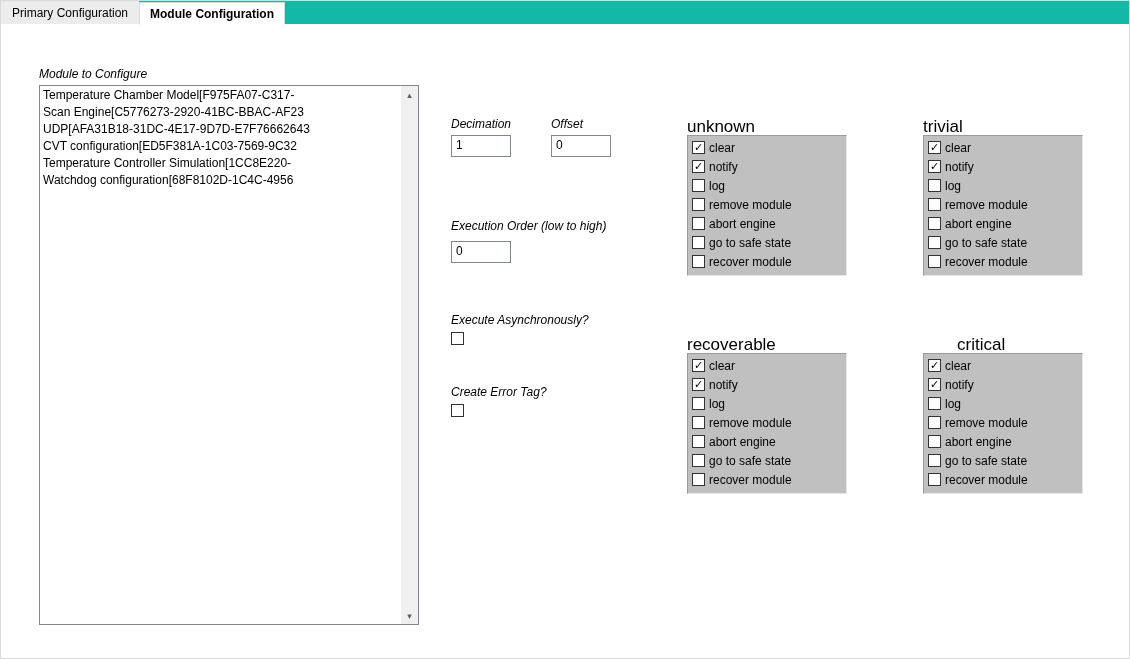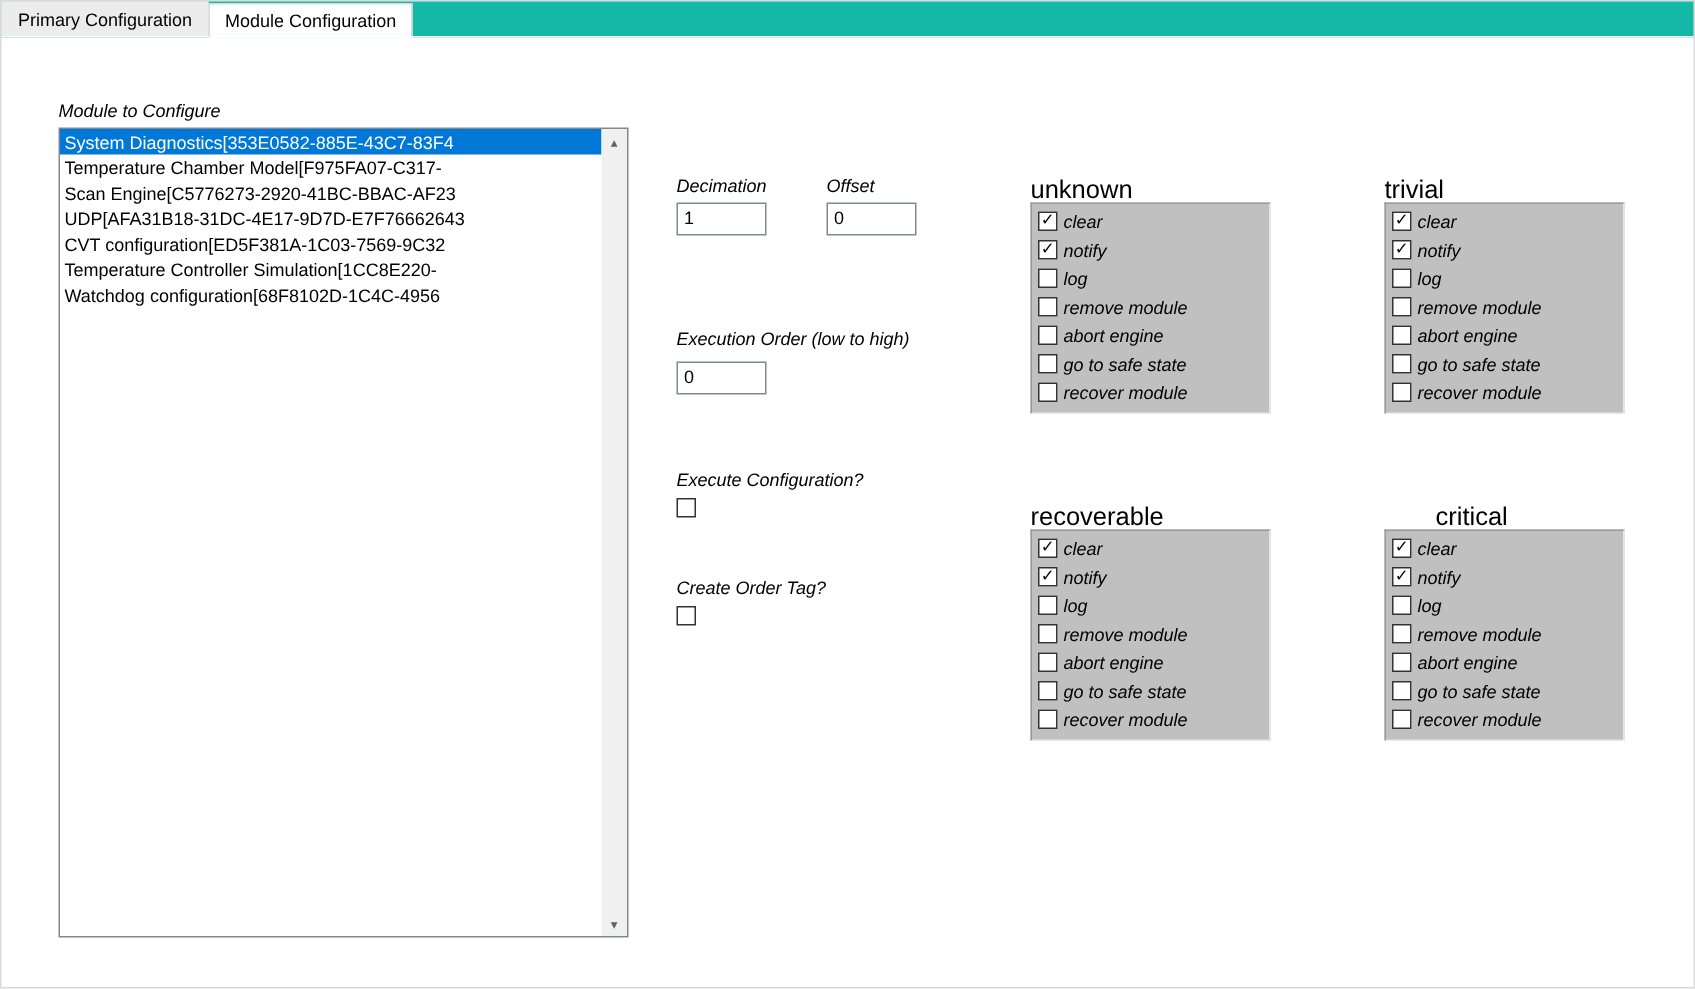--- a/index.html
+++ b/index.html
@@ -36,20 +36,21 @@
   .tab.inactive {
     background: #ececec;
     border: 1px solid #ececec;
   }
   .tab.active {
     background: #fff;
     border: 1px solid #d9d9d9;
     border-bottom: 1px solid #fff;
     position: relative;
     top: 1px;
+    font-weight: bold;
   }
   .content {
     position: relative;
     padding: 0;
     height: calc(100% - 25px);
   }
 
   .label {
     position: absolute;
     font-size: 12px;
@@ -149,21 +150,21 @@
     margin-right: 4px;
     display: flex; align-items: center; justify-content: center;
     flex-shrink: 0;
   }
   .opt-row .cb.checked::after {
     content: "✓";
     font-size: 11px;
     line-height: 11px;
     color: #000;
   }
-  .opt-row span.txt { white-space: nowrap; font-style: italic; }
+  .opt-row span.txt { white-space: nowrap; }
 
   
   .g-unknown-label     { left: 686px; top: 92px; }
   .g-unknown           { left: 686px; top: 110px; }
   .g-trivial-label     { left: 922px; top: 92px; }
   .g-trivial           { left: 922px; top: 110px; }
   .g-recoverable-label { left: 686px; top: 310px; }
   .g-recoverable       { left: 686px; top: 328px; }
   .g-critical-label    { left: 922px; top: 310px; margin-left: 34px; }
   .g-critical          { left: 922px; top: 328px; }
@@ -176,21 +177,20 @@
   <div class="tabstrip">
     <div class="tab inactive">Primary Configuration</div>
     <div class="tab active">Module Configuration</div>
   </div>
 
   <div class="content">
 
     <div class="label module-list-label">Module to Configure</div>
     <div class="listbox">
       <div class="list-items" id="list-items">
-          <div class="list-item selected">System Diagnostics[353E0582-885E-43C7-83F4</div>
           <div class="list-item">Temperature Chamber Model[F975FA07-C317-</div>
           <div class="list-item">Scan Engine[C5776273-2920-41BC-BBAC-AF23</div>
           <div class="list-item">UDP[AFA31B18-31DC-4E17-9D7D-E7F76662643</div>
           <div class="list-item">CVT configuration[ED5F381A-1C03-7569-9C32</div>
           <div class="list-item">Temperature Controller Simulation[1CC8E220-</div>
           <div class="list-item">Watchdog configuration[68F8102D-1C4C-4956</div>
         </div>
       <div class="scrollbar">
         <div class="scroll-arrow">▴</div>
         <div class="scroll-arrow">▾</div>
@@ -198,24 +198,24 @@
     </div>
 
     <div class="label dec-label">Decimation</div>
     <div class="textbox dec-box">1</div>
     <div class="label off-label">Offset</div>
     <div class="textbox off-box">0</div>
 
     <div class="label exec-label">Execution Order (low to high)</div>
     <div class="textbox exec-box">0</div>
 
-    <div class="label async-label">Execute Configuration?</div>
+    <div class="label async-label">Execute Asynchronously?</div>
     <div class="checkbox async-cb"></div>
 
-    <div class="label errtag-label">Create Order Tag?</div>
+    <div class="label errtag-label">Create Error Tag?</div>
     <div class="checkbox errtag-cb"></div>
 
     <div class="group-label g-unknown-label">unknown</div>
     <div class="opt-group g-unknown" id="grp-unknown">
         <div class="opt-row">
           <div class="cb checked"></div>
           <span class="txt">clear</span>
         </div>
         <div class="opt-row">
           <div class="cb checked"></div>

